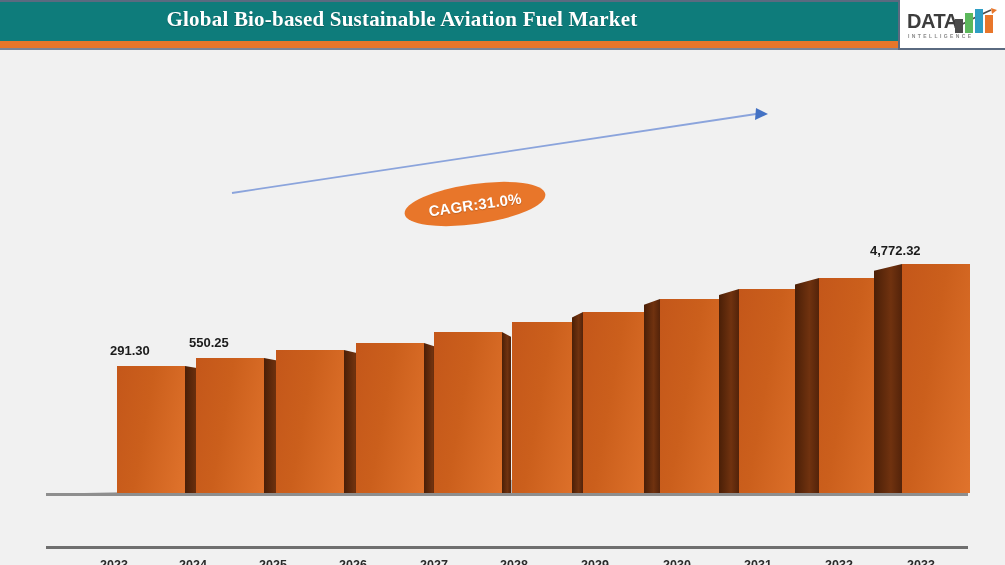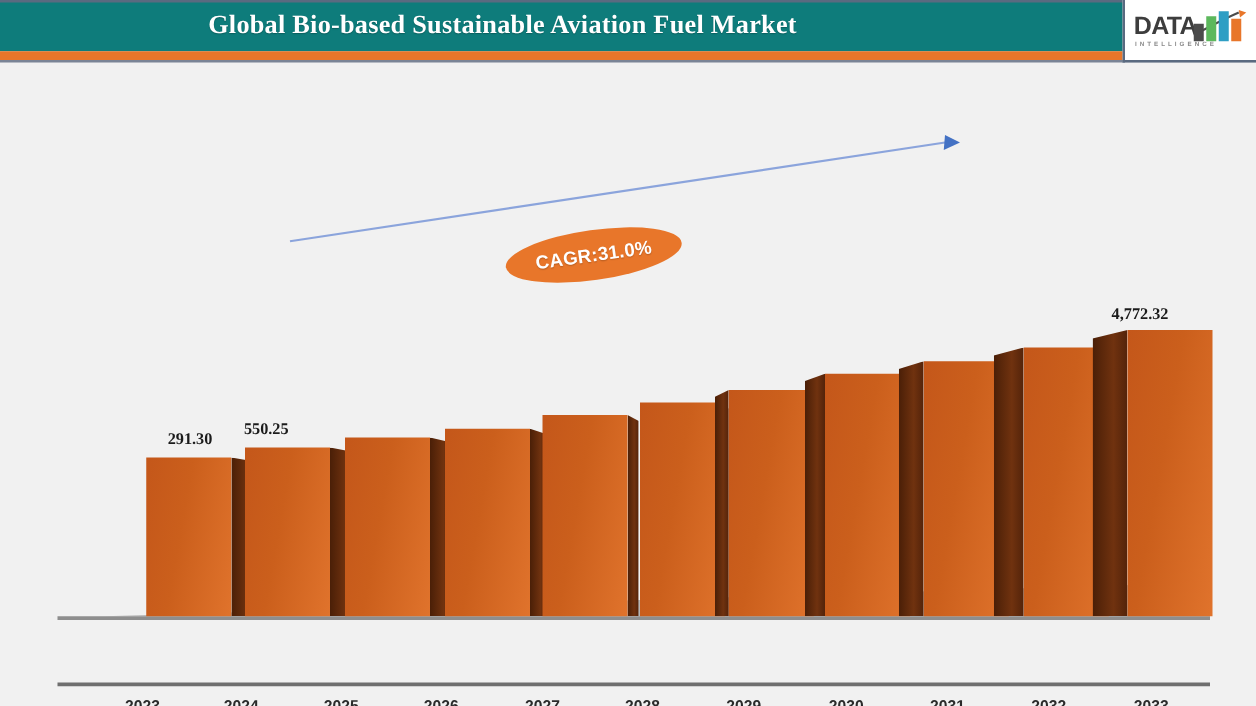--- a/index.html
+++ b/index.html
@@ -99,23 +99,23 @@
     position:absolute;left:0;top:0;width:100%;height:100%;
     background:linear-gradient(100deg,#c4571a 0%,#cb5f1c 42%,#e0732c 100%);
   }
   .bar .side{position:absolute;top:0;height:100%;background:#6b2f0d;}
   .bar .sidegrad{
     position:absolute;top:0;height:100%;
     background:linear-gradient(90deg,#4a1f07 0%,#70320f 60%,#53230a 100%);
   }
   .bar-label{
     position:absolute;
-    font-family:Liberation Serif, serif;
+    font-family:Liberation Sans, sans-serif;
     font-weight:bold;font-size:13px;color:#1b1b1b;
-    white-space:nowrap;text-align:center;
+    white-space:nowrap;text-align:left;
   }
 
   
   .axis-line{
     position:absolute;left:46px;top:493px;width:922px;height:3px;
     background:#6f6f6f;
   }
   .tick-label{
     position:absolute;top:505px;
     font-family:"Liberation Sans", sans-serif;
@@ -173,21 +173,21 @@
     <div class="bars" id="bars-layer">
         <div class="bar" style="left: 117px; top: 313px; width: 68px; height: 127px;">
           <div class="side sidegrad" style="width: 22px; left: 68px; clip-path: polygon(0px 0px, 100% 3%, 100% 100%, 0px 100%);"></div>
           <div class="face"></div>
         </div>
         <div class="bar-label" style="left: 110px; top: 290px; width: 84px;">291.30</div>
         <div class="bar" style="left: 196px; top: 305px; width: 68px; height: 135px;">
           <div class="side sidegrad" style="width: 21px; left: 68px; clip-path: polygon(0px 0px, 100% 3%, 100% 100%, 0px 100%);"></div>
           <div class="face"></div>
         </div>
-        <div class="bar-label" style="left: 171px; top: 282px; width: 84px;">550.25</div>
+        <div class="bar-label" style="left: 189px; top: 282px; width: 84px;">550.25</div>
         <div class="bar" style="left: 276px; top: 297px; width: 68px; height: 143px;">
           <div class="side sidegrad" style="width: 18px; left: 68px; clip-path: polygon(0px 0px, 100% 3%, 100% 100%, 0px 100%);"></div>
           <div class="face"></div>
         </div>
         <div class="bar" style="left: 356px; top: 290px; width: 68px; height: 150px;">
           <div class="side sidegrad" style="width: 14px; left: 68px; clip-path: polygon(0px 0px, 100% 3%, 100% 100%, 0px 100%);"></div>
           <div class="face"></div>
         </div>
         <div class="bar" style="left: 434px; top: 279px; width: 68px; height: 161px;">
           <div class="side sidegrad" style="width: 9px; left: 68px; clip-path: polygon(0px 0px, 100% 3%, 100% 100%, 0px 100%);"></div>

